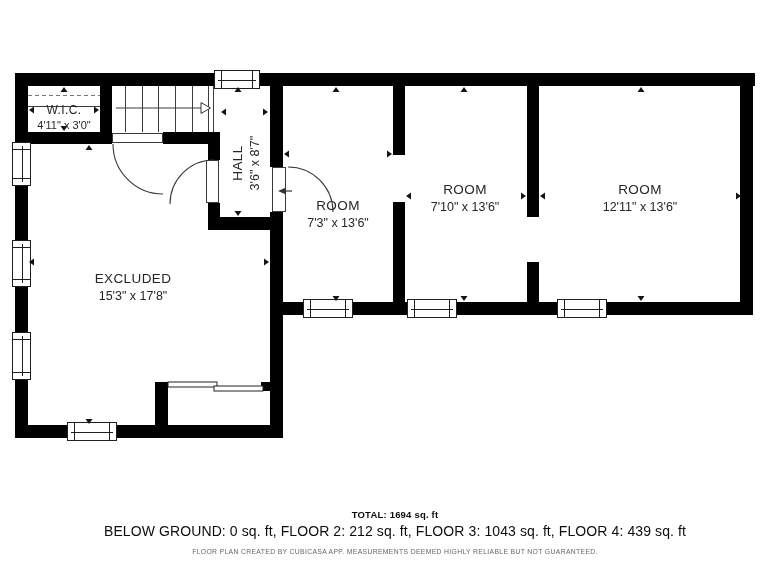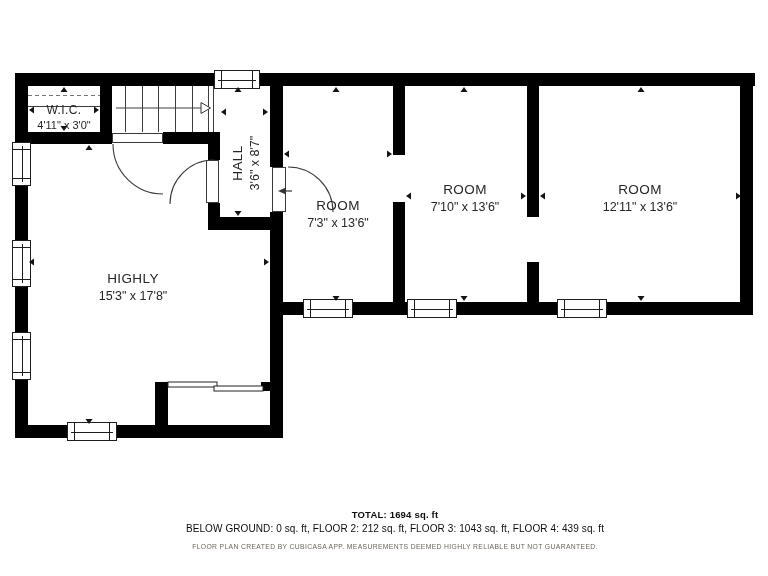--- a/index.html
+++ b/index.html
@@ -19,21 +19,21 @@
   .window.v::after{content:"";position:absolute;left:-1px;right:-1px;top:6px;bottom:6px;border-top:1px solid #1e1e1e;border-bottom:1px solid #1e1e1e;}
   svg.overlay{position:absolute;left:0;top:0;z-index:4;}
   .label{position:absolute;z-index:5;text-align:center;color:#262626;line-height:1.16;}
   .label .nm{font-size:13.5px;letter-spacing:0.4px;}
   .label .dm{font-size:12.5px;margin-top:2px;}
   .label.small .nm{font-size:12px;}
   .label.small .dm{font-size:11px;margin-top:1px;}
   .label.rot{transform:rotate(-90deg);transform-origin:center center;}
   .footer{position:absolute;left:0;right:0;top:509px;text-align:center;color:#0d0d0d;z-index:5;margin-left:22px;}
   .footer .total{font-size:9.5px;font-weight:bold;letter-spacing:0.2px;}
-  .footer .line{font-size:10px;margin-top:2.6px;letter-spacing:0.1px;}
+  .footer .line{font-size:14px;margin-top:2.6px;letter-spacing:0.1px;}
   .footer .disclaimer{font-size:6.8px;margin-top:9px;color:#6b655b;letter-spacing:0.35px;}
 </style>
 </head>
 <body>
 
 <div class="plan">
 
   <div class="wall" style="left:15px;top:73px;width:740px;height:13px;"></div>
   <div class="wall" style="left:15px;top:73px;width:13px;height:365px;"></div>
   <div class="wall" style="left:740px;top:73px;width:13px;height:242px;"></div>
@@ -129,21 +129,21 @@
 
   <div class="label small" style="left:24px;top:104px;width:80px;">
     <div class="nm">W.I.C.</div>
     <div class="dm">4'11" x 3'0"</div>
   </div>
   <div class="label rot" style="left:196px;top:147px;width:100px;">
     <div class="nm">HALL</div>
     <div class="dm">3'6" x 8'7"</div>
   </div>
   <div class="label" style="left:63px;top:271px;width:140px;">
-    <div class="nm">HIGHLY</div>
+    <div class="nm">EXCLUDED</div>
     <div class="dm">15'3" x 17'8"</div>
   </div>
   <div class="label" style="left:278px;top:198px;width:120px;">
     <div class="nm">ROOM</div>
     <div class="dm">7'3" x 13'6"</div>
   </div>
   <div class="label" style="left:405px;top:182px;width:120px;">
     <div class="nm">ROOM</div>
     <div class="dm">7'10" x 13'6"</div>
   </div>

